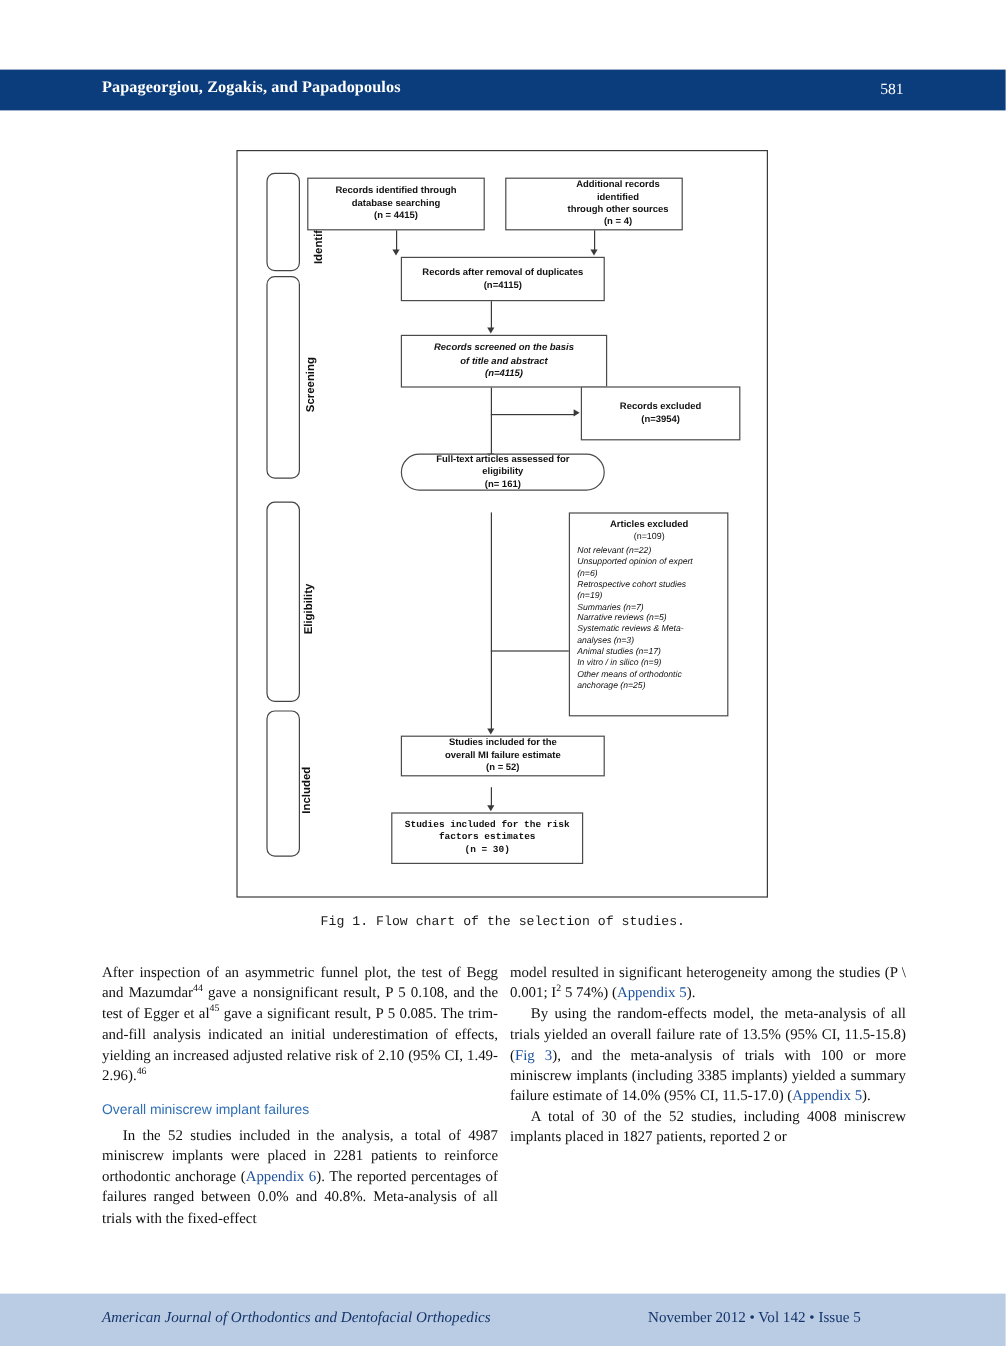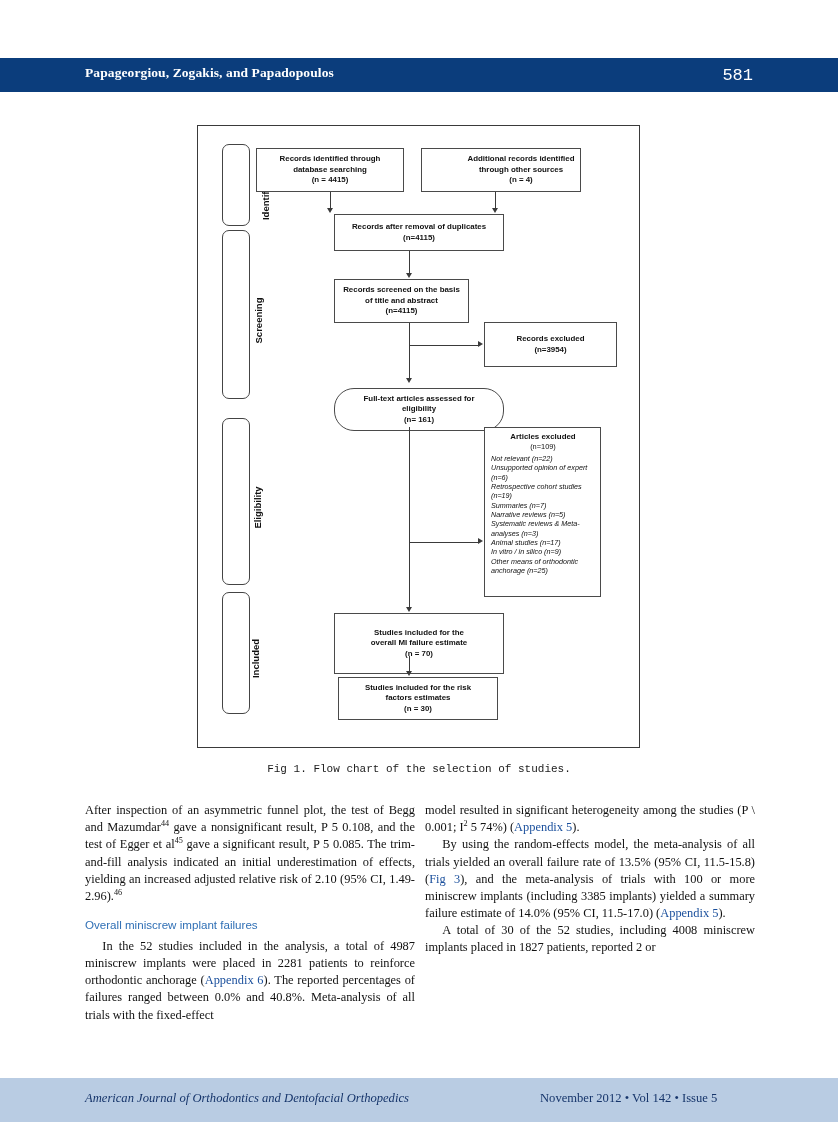--- a/index.html
+++ b/index.html
@@ -17,22 +17,22 @@
     background:#0b3d7c;
   }
   .runhead-title{
     position:absolute;left:85px;top:7px;
     font-family:"Liberation Serif", serif;
     font-size:13.5px;font-weight:bold;color:#ffffff;
     letter-spacing:.1px;
   }
   .runhead-page{
     position:absolute;right:85px;top:8px;
-    font-family:Liberation Mono, monospace;
-    font-size:17px;color:#ffffff;
+    font-family:Liberation Serif, serif;
+    font-size:13px;color:#ffffff;
   }
 
   
   .figframe{
     position:absolute;left:197px;top:125px;
     width:441px;height:621px;
     border:1.3px solid #3a3a3a;
     background:#fff;
   }
 
@@ -200,21 +200,21 @@
     </div>
 
     <div class="nbox" style="left:58px;top:22px;width:148px;height:44px;">
       <div class="inner">
         <div>Records identified through</div>
         <div>database searching</div>
         <div>(n = 4415)</div>
       </div>
     </div>
 
-    <div class="nbox" style="left:223px;top:22px;width:160px;height:44px;padding-left:44px;">
+    <div class="nbox" style="left:223px;top:22px;width:148px;height:44px;padding-left:44px;">
       <div class="inner">
         <div>Additional records identified</div>
         <div>through other sources</div>
         <div>(n = 4)</div>
       </div>
     </div>
 
     <div class="vline" style="left:131.5px;top:66px;height:18px;"></div>
     <div class="arrowdown" style="left:128.5px;top:82px;"></div>
     <div class="vline" style="left:296.5px;top:66px;height:18px;"></div>
@@ -223,83 +223,83 @@
     <div class="nbox" style="left:136px;top:88px;width:170px;height:37px;">
       <div class="inner">
         <div>Records after removal of duplicates</div>
         <div>(n=4115)</div>
       </div>
     </div>
 
     <div class="vline" style="left:210.5px;top:125px;height:24px;"></div>
     <div class="arrowdown" style="left:207.5px;top:147px;"></div>
 
-    <div class="nbox" style="left:136px;top:153px;width:135px;height:44px;">
+    <div class="nbox" style="left:136px;top:153px;width:172px;height:44px;font-style:italic;">
       <div class="inner">
         <div>Records screened on the basis</div>
         <div>of title and abstract</div>
         <div>(n=4115)</div>
       </div>
     </div>
 
     <div class="vline" style="left:210.5px;top:197px;height:57px;"></div>
     <div class="arrowdown" style="left:207.5px;top:252px;"></div>
     <div class="hline" style="left:210.5px;top:218.5px;width:70px;"></div>
     <div class="arrowright" style="left:280px;top:215px;"></div>
 
     <div class="nbox" style="left:286px;top:196px;width:133px;height:45px;">
       <div class="inner">
         <div>Records excluded</div>
         <div>(n=3954)</div>
       </div>
     </div>
 
-    <div class="nbox" style="left:136px;top:262px;width:170px;height:43px;border-radius:20px;">
+    <div class="nbox" style="left:136px;top:252px;width:170px;height:31px;border-radius:20px;">
       <div class="inner">
         <div>Full-text articles assessed for</div>
         <div>eligibility</div>
         <div>(n= 161)</div>
       </div>
     </div>
 
     <div class="vline" style="left:210.5px;top:301px;height:182px;"></div>
     <div class="arrowdown" style="left:207.5px;top:481px;"></div>
     <div class="hline" style="left:210.5px;top:415.5px;width:70px;"></div>
     <div class="arrowright" style="left:280px;top:412px;"></div>
 
-    <div class="listbox" style="left:286px;top:301px;width:117px;height:170px;">
+    <div class="listbox" style="left:276px;top:301px;width:133px;height:170px;">
       <span class="lb-title">Articles excluded</span>
       <span class="lb-n">(n=109)</span>
       <span class="lb-item">Not relevant (n=22)</span>
       <span class="lb-item">Unsupported opinion of expert</span>
       <span class="lb-item">(n=6)</span>
       <span class="lb-item">Retrospective cohort studies</span>
       <span class="lb-item">(n=19)</span>
       <span class="lb-item">Summaries (n=7)</span>
       <span class="lb-item">Narrative reviews (n=5)</span>
       <span class="lb-item">Systematic reviews &amp; Meta-</span>
       <span class="lb-item">analyses (n=3)</span>
       <span class="lb-item">Animal studies (n=17)</span>
       <span class="lb-item">In vitro / in silico (n=9)</span>
       <span class="lb-item">Other means of orthodontic</span>
       <span class="lb-item">anchorage (n=25)</span>
     </div>
 
-    <div class="nbox" style="left:136px;top:487px;width:170px;height:61px;">
+    <div class="nbox" style="left:136px;top:487px;width:170px;height:34px;">
       <div class="inner">
         <div>Studies included for the</div>
         <div>overall MI failure estimate</div>
-        <div>(n = 70)</div>
+        <div>(n = 52)</div>
       </div>
     </div>
 
     <div class="vline" style="left:210.5px;top:530px;height:17px;"></div>
     <div class="arrowdown" style="left:207.5px;top:545px;"></div>
 
-    <div class="nbox" style="left:140px;top:551px;width:160px;height:43px;">
+    <div class="nbox" style="left:128px;top:551px;width:160px;height:43px;font-family:Liberation Mono, monospace;">
       <div class="inner">
         <div>Studies included for the risk</div>
         <div>factors estimates</div>
         <div>(n = 30)</div>
       </div>
     </div>
 
   </div>
 </div>
 

